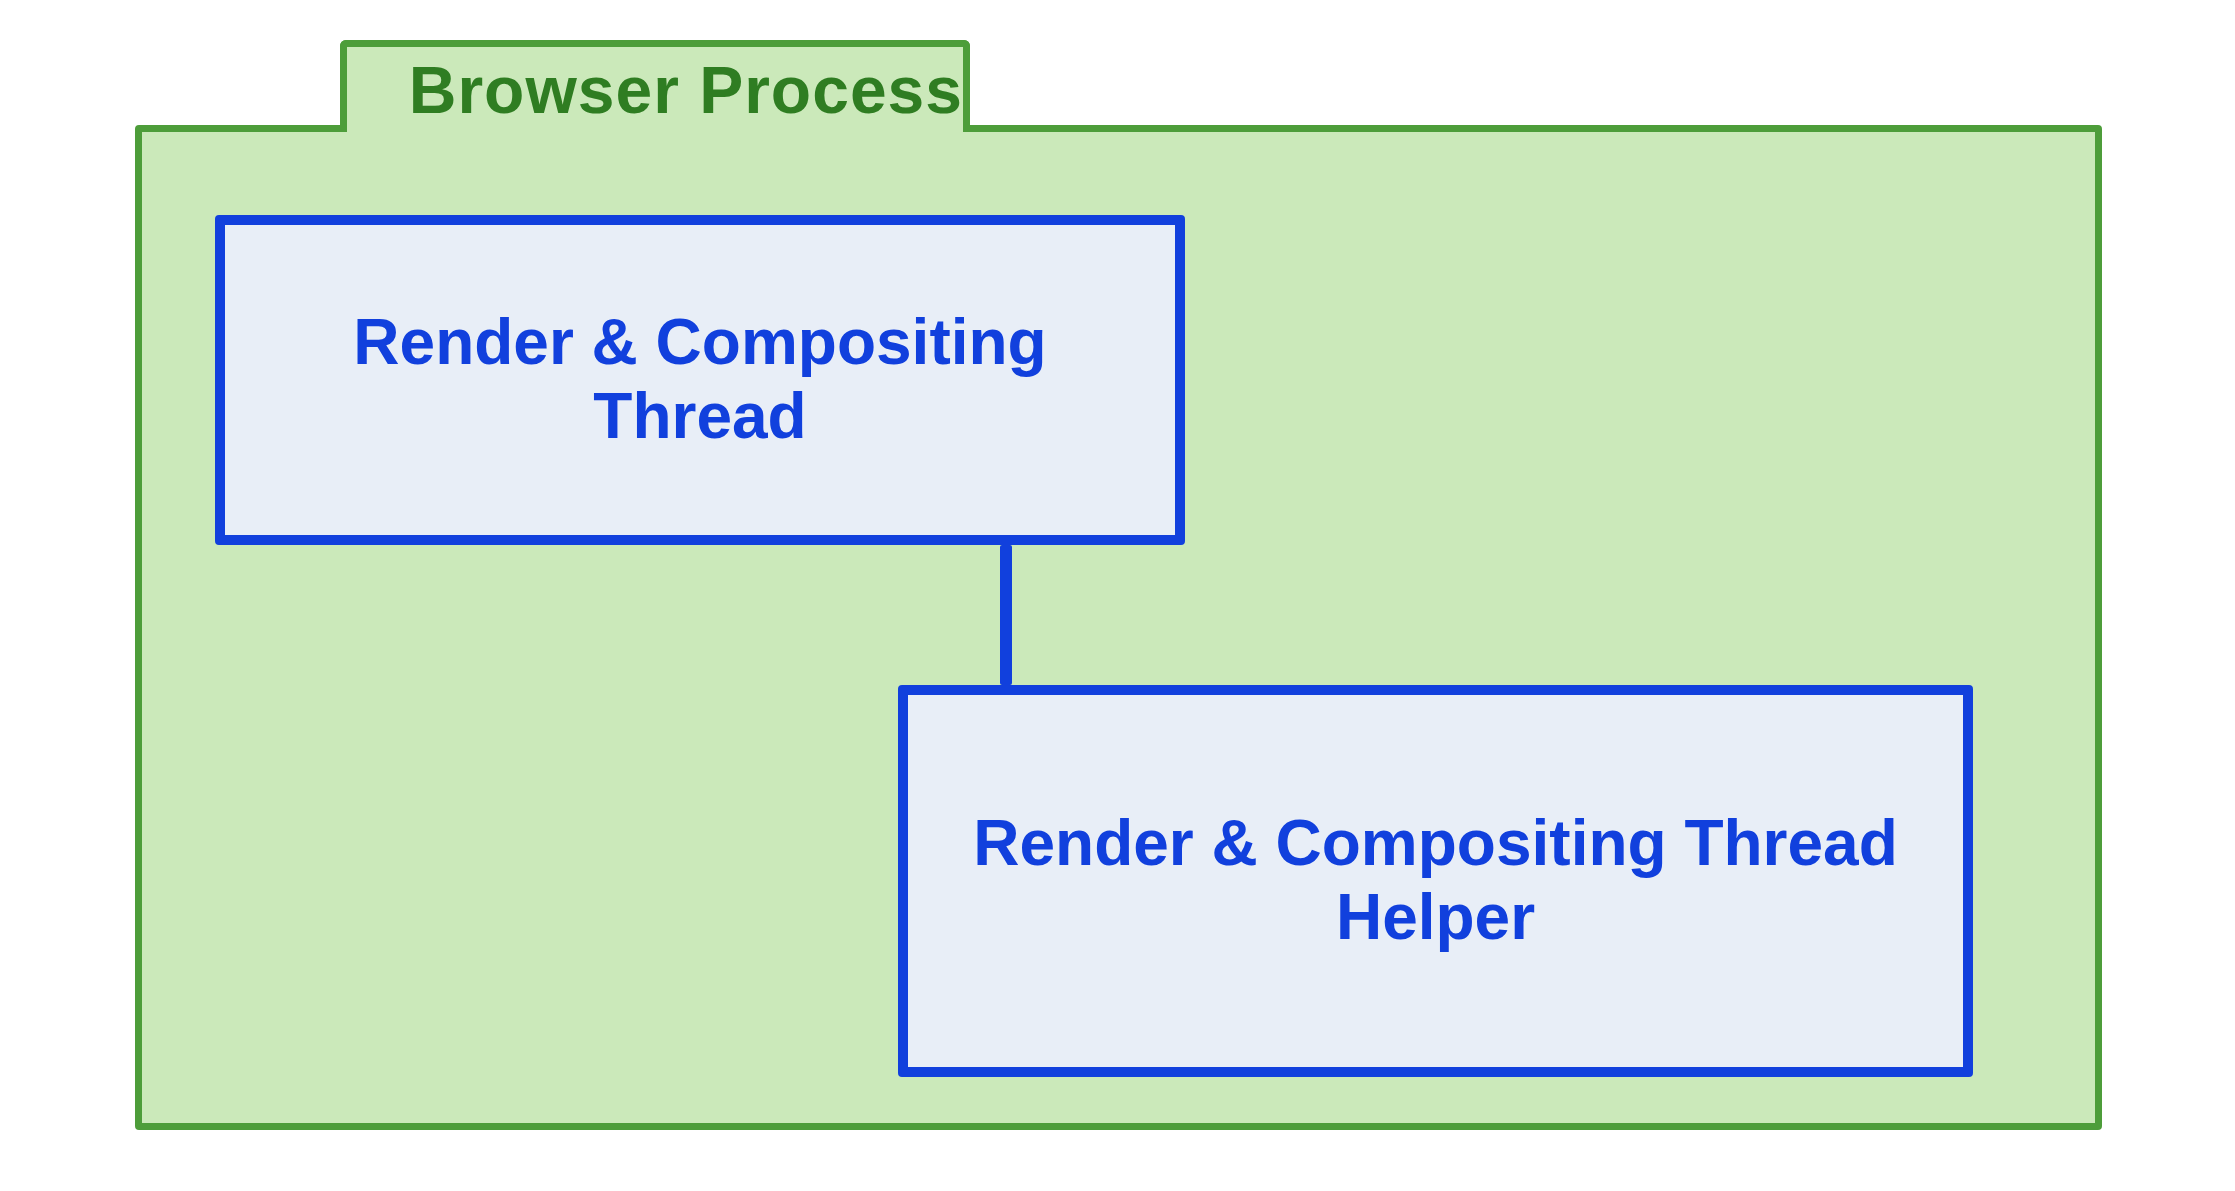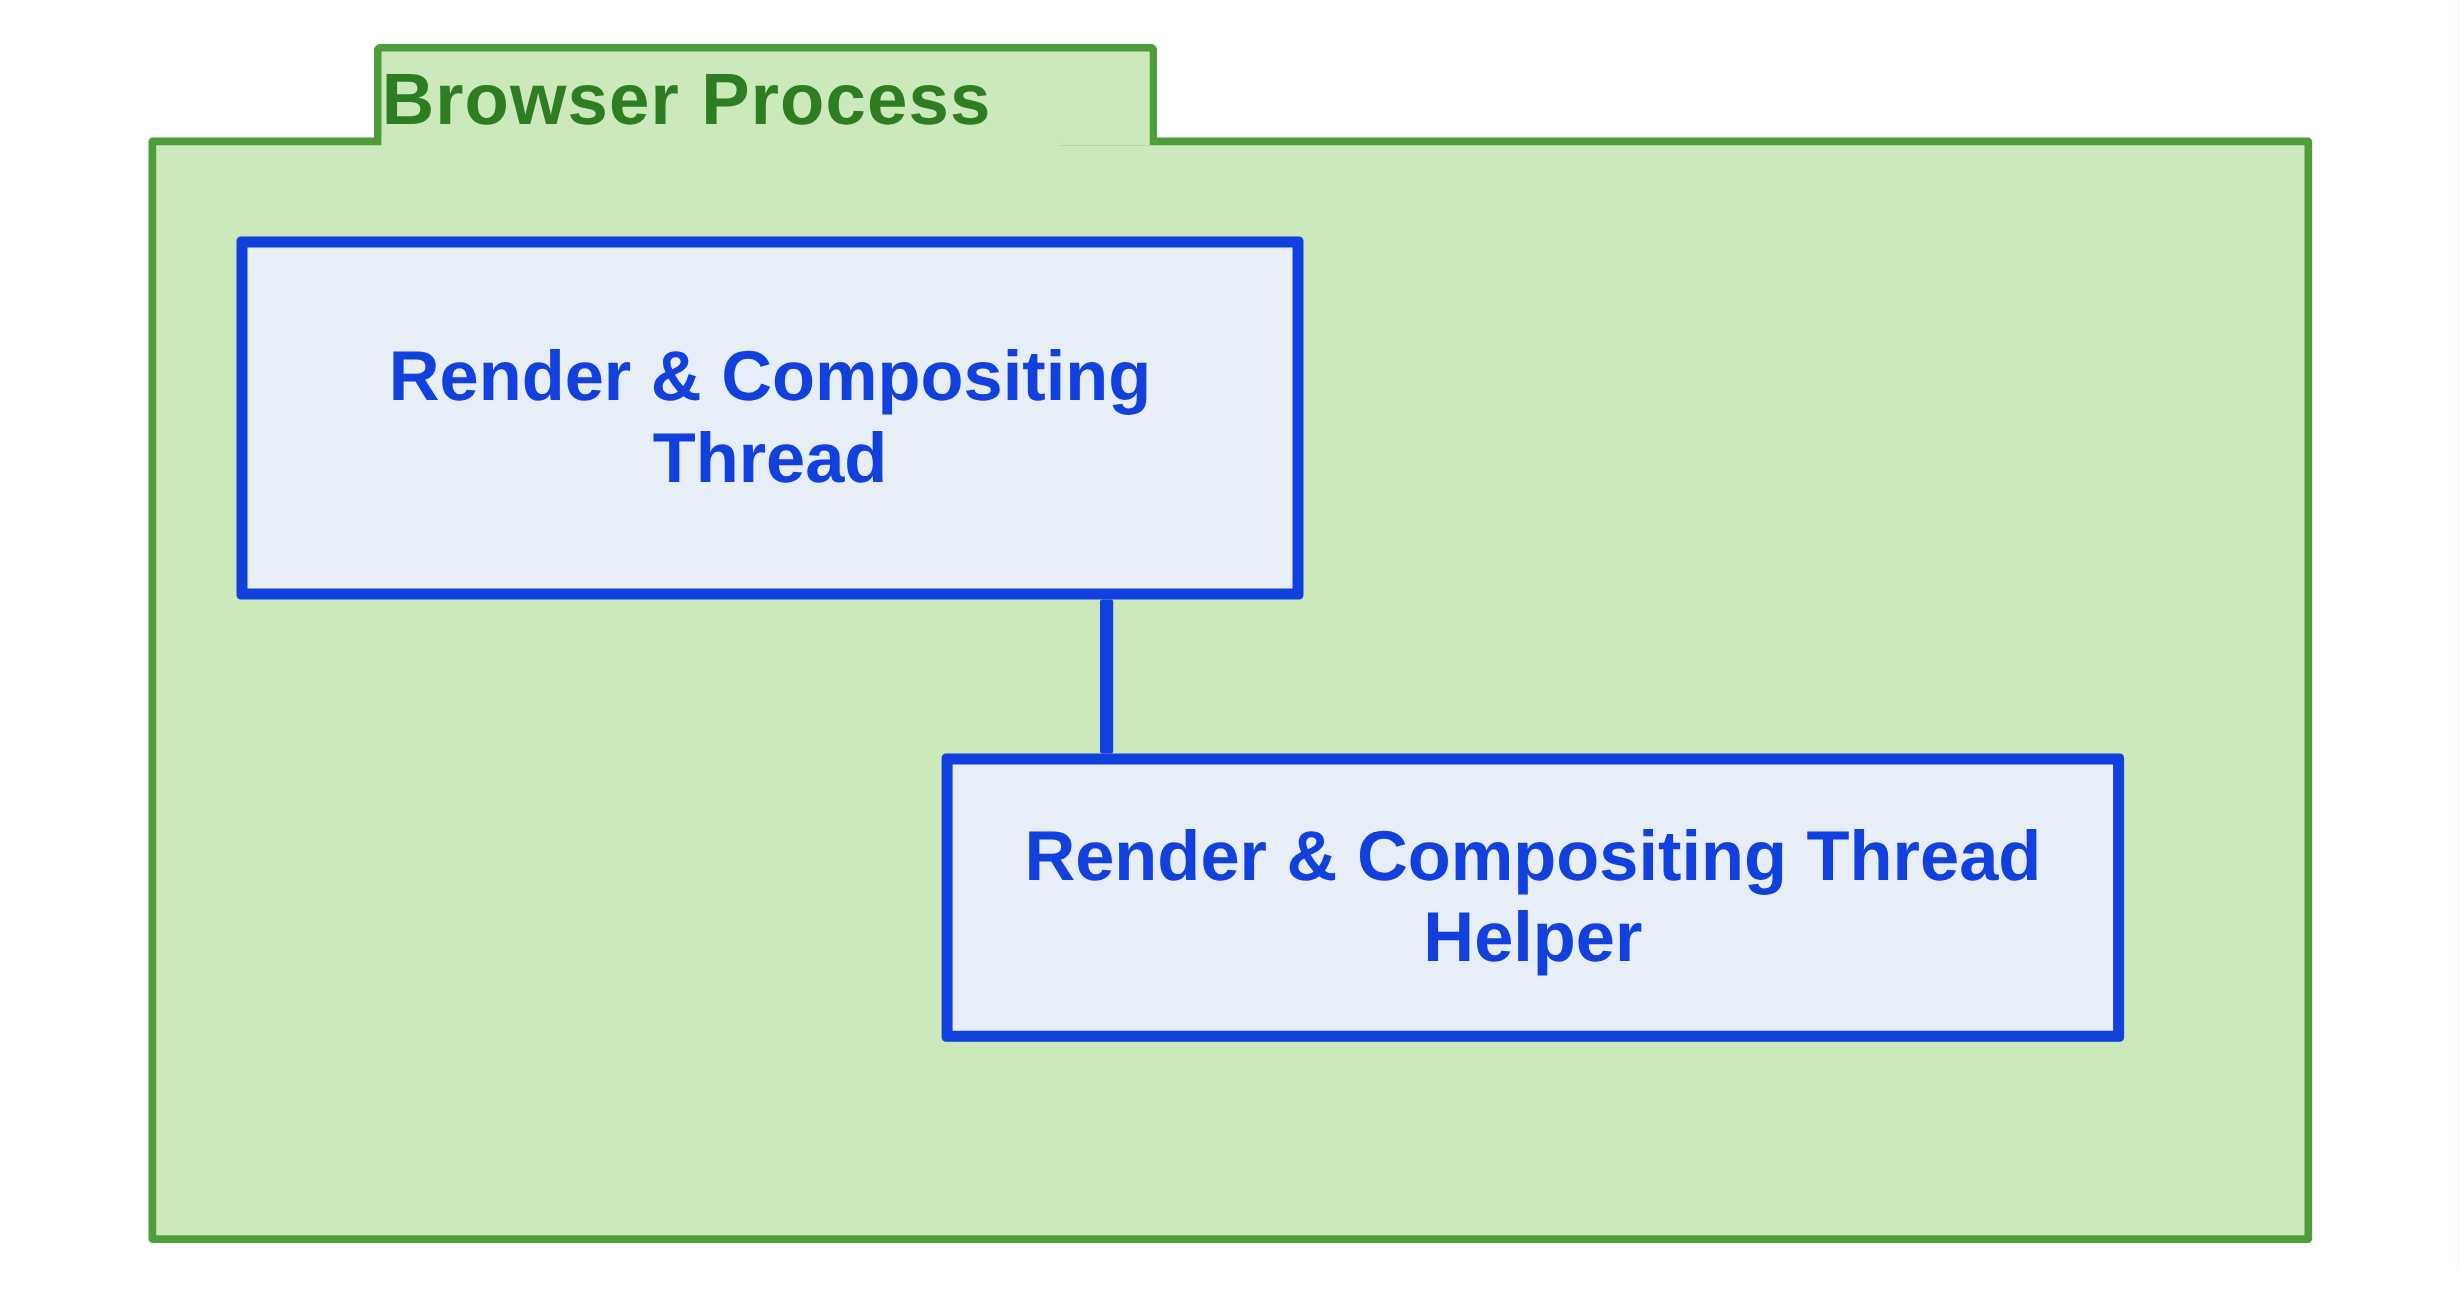--- a/index.html
+++ b/index.html
@@ -23,30 +23,30 @@
     height: 1005px;
     background: #cbe9ba;
     border: 7px solid #4d9d3a;
     box-sizing: border-box;
     border-radius: 4px;
   }
   .tab {
     position: absolute;
     left: 340px;
     top: 40px;
-    width: 712px;
+    width: 630px;
     height: 92px;
     background: #cbe9ba;
     border: 7px solid #4d9d3a;
     border-bottom: none;
     box-sizing: border-box;
     border-radius: 6px 6px 0 0;
     display: flex;
     align-items: center;
-    justify-content: flex-start;
+    justify-content: flex-end;
   }
   .tab-cover {
     position: absolute;
     left: 347px;
     top: 125px;
     width: 616px;
     height: 14px;
     background: #cbe9ba;
   }
   .tab-label {
@@ -72,24 +72,24 @@
     font-weight: 600;
     line-height: 1.15;
   }
   #box-a {
     left: 215px;
     top: 215px;
     width: 970px;
     height: 330px;
   }
   #box-b {
-    left: 856px;
+    left: 898px;
     top: 685px;
     width: 1075px;
-    height: 262px;
+    height: 392px;
   }
   .connector {
     position: absolute;
     left: 1000px;
     top: 545px;
     width: 12px;
     height: 140px;
     background: #1140dd;
     border-radius: 2px;
   }

